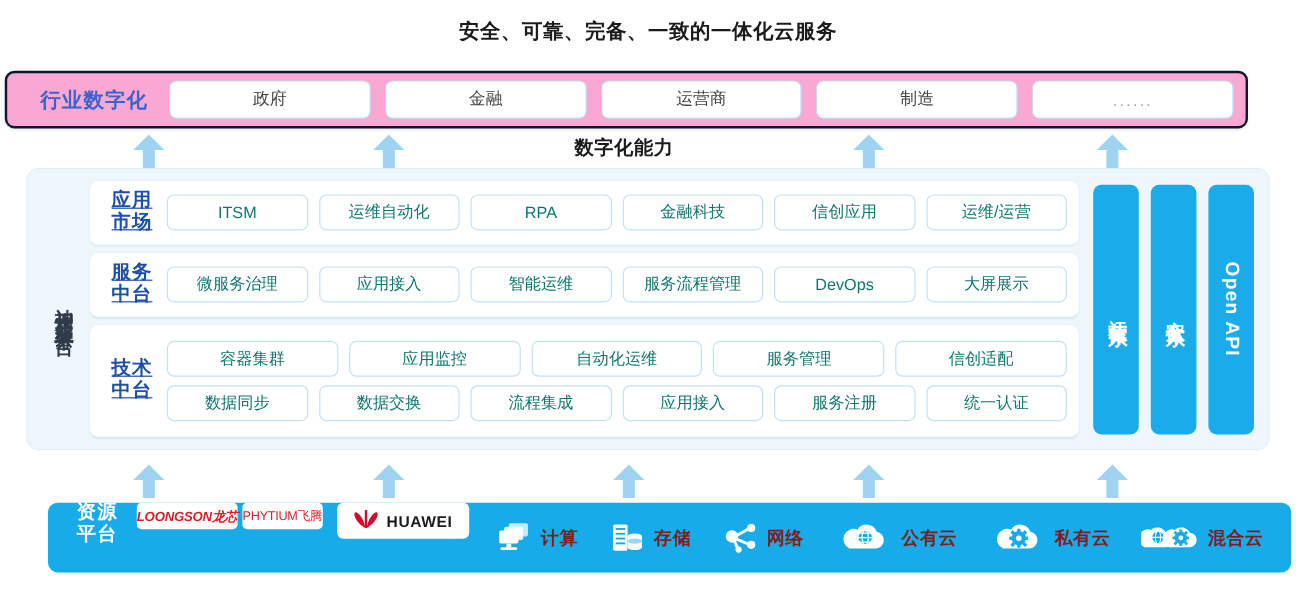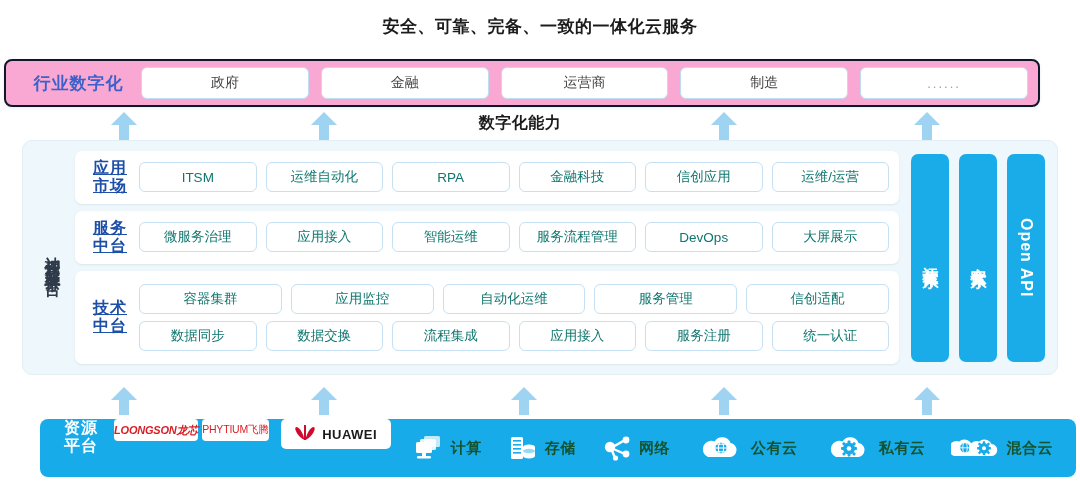--- a/index.html
+++ b/index.html
@@ -164,21 +164,21 @@
     height: 30px; background: #fff; border-radius: 5px;
     display: flex; align-items: center; justify-content: center; gap: 6px;
   }
   .huawei-mark { width: 22px; height: 18px; }
   .huawei-text { font-size: 13px; font-weight: bold; color: #1b1b1b; letter-spacing: .5px; }
 
   .res-items { flex: 1; display: flex; align-items: center; justify-content: space-around; padding-left: 10px; }
   .res-item { display: flex; align-items: center; gap: 7px; }
   .res-item .ic { width: 30px; height: 26px; flex: 0 0 auto; }
   .res-item .ic.wide { width: 48px; }
-  .res-item .tx { color: #14532d; font-size: 15px; font-weight: bold; white-space: nowrap; letter-spacing: .5px; }
+  .res-item .tx { color: #7f1d1d; font-size: 15px; font-weight: bold; white-space: nowrap; letter-spacing: .5px; }
 </style>
 </head>
 <body>
 
 <div id="root">
 
   <div class="title">安全、可靠、完备、一致的一体化云服务</div>
 
   <div class="industry-band">
     <div class="industry-label">行业数字化</div>

